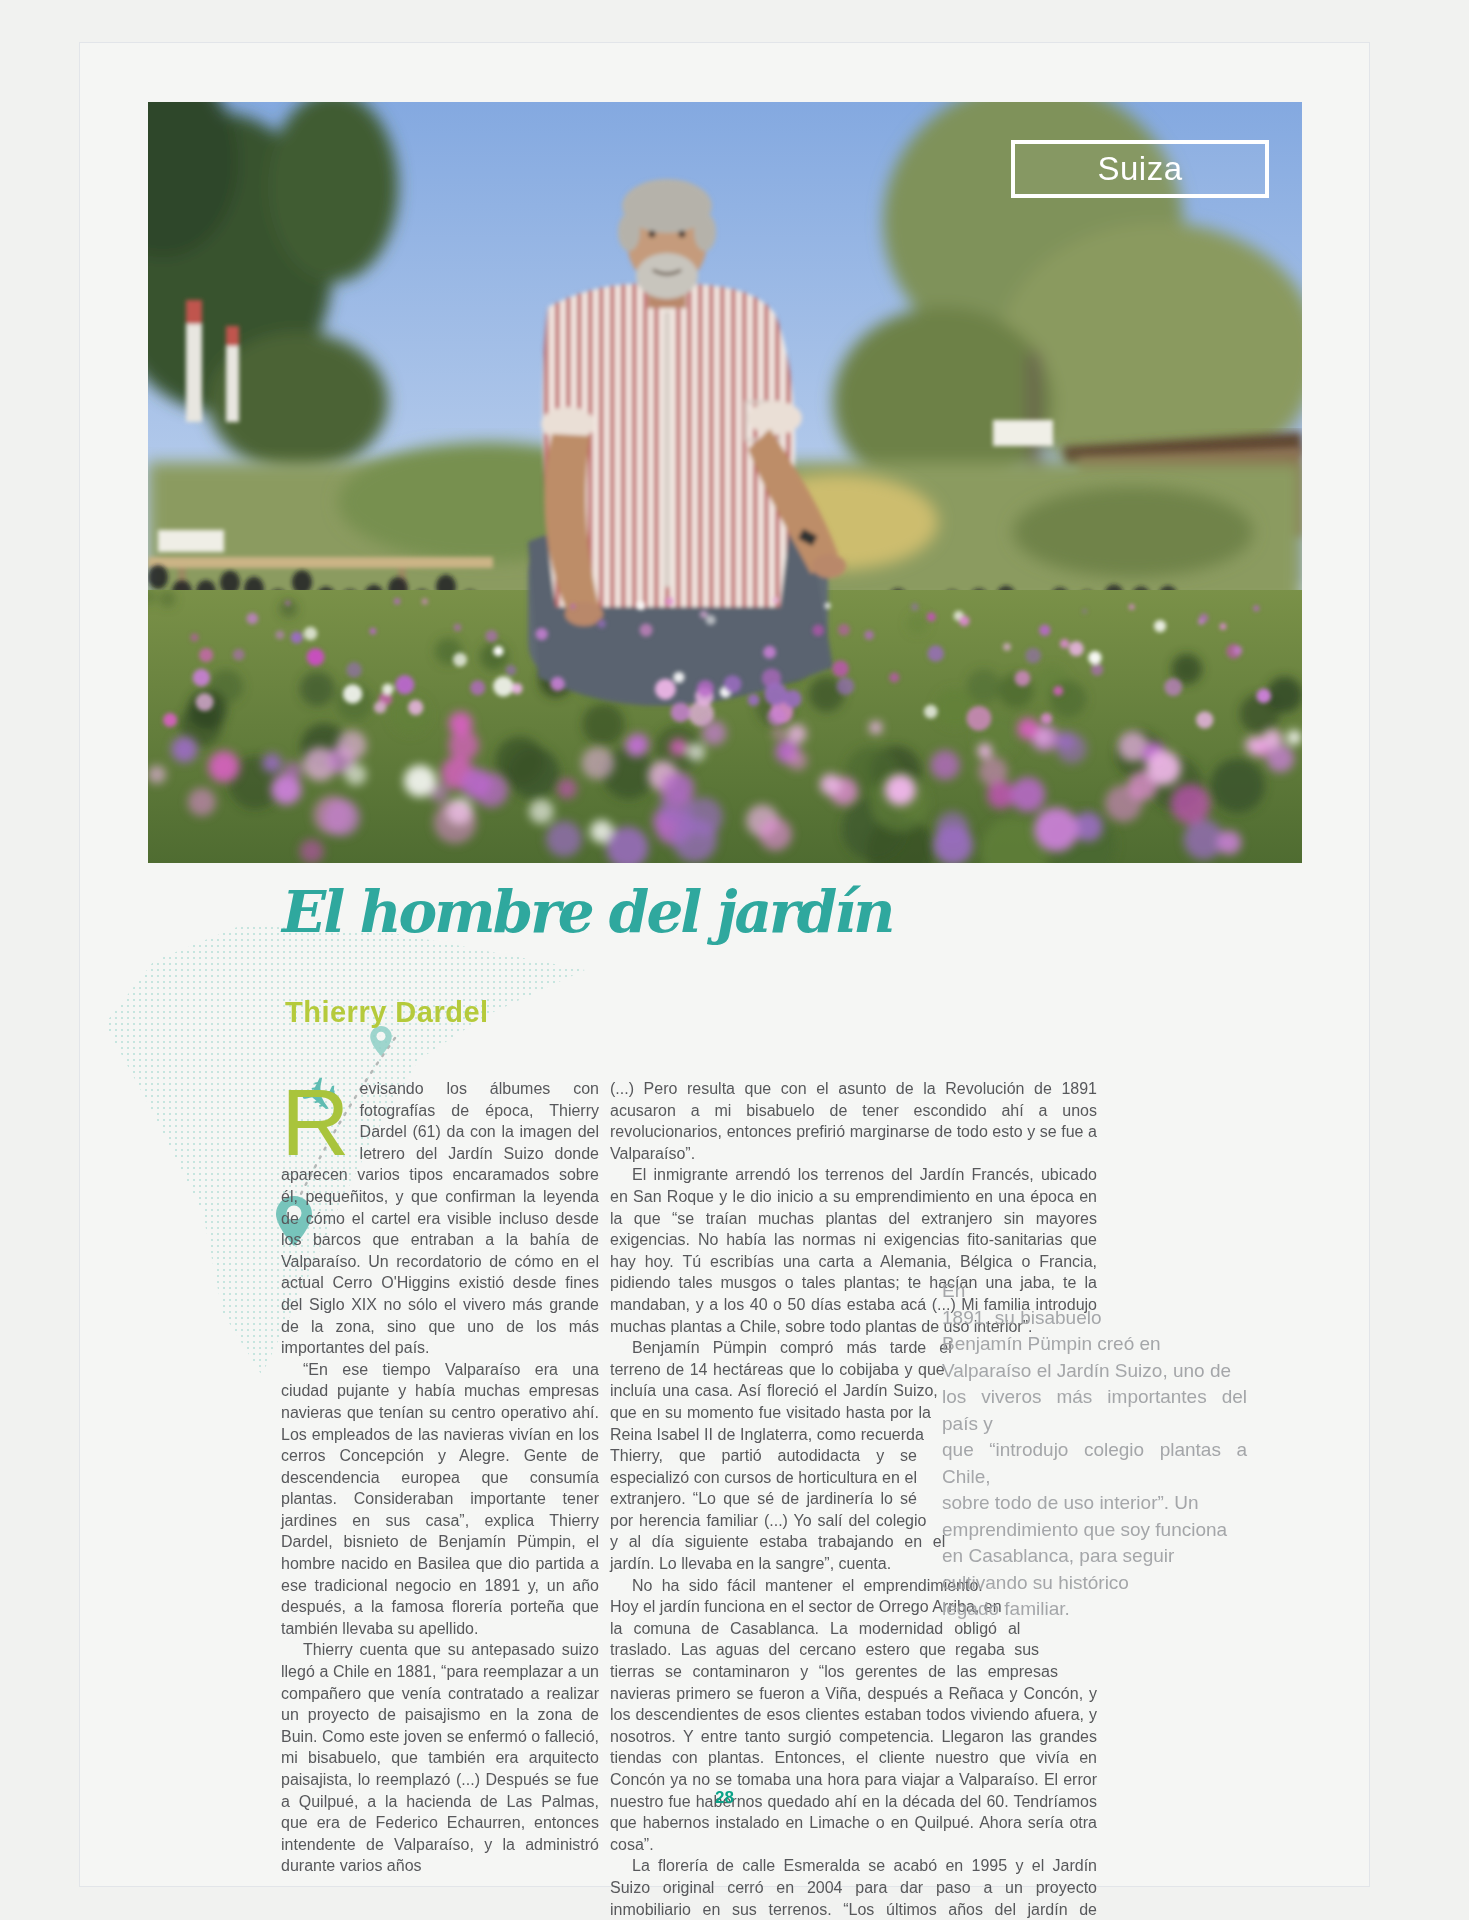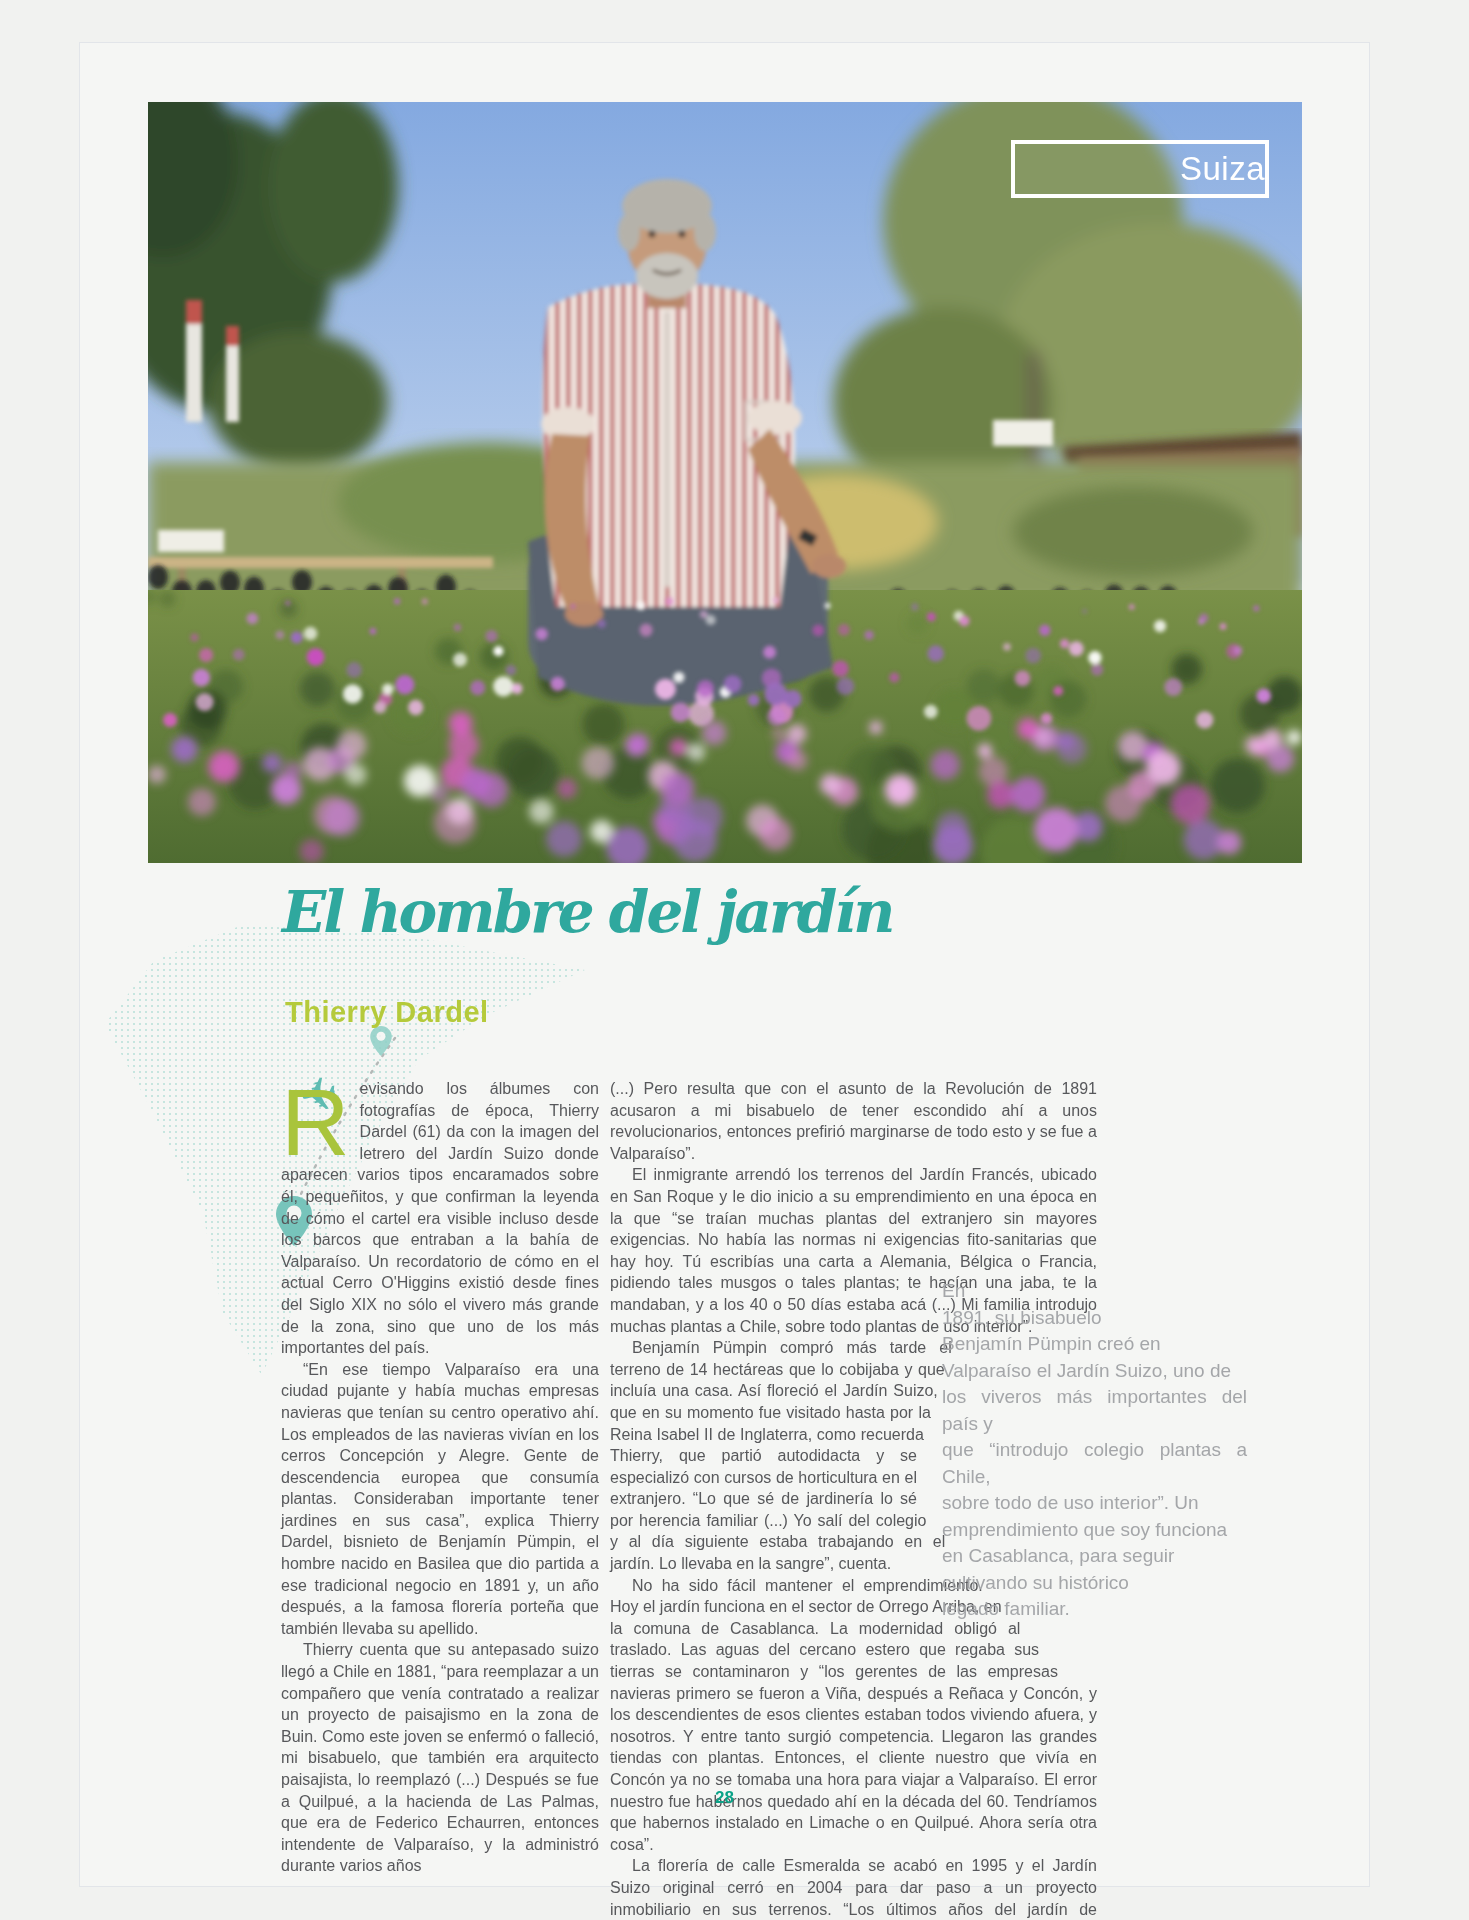--- a/index.html
+++ b/index.html
@@ -15,21 +15,21 @@
   }
   
   .photo{
     position:absolute;left:148px;top:102px;width:1154px;height:761px;
     overflow:hidden;background:#9db7e0;
   }
   .photo svg{display:block;width:100%;height:100%;}
   .region-badge{
     position:absolute;right:33px;top:38px;width:250px;height:50px;
     border:4px solid #ffffff;background:rgba(255,255,255,0.06);
-    display:flex;align-items:center;justify-content:flex-end;
+    display:flex;align-items:center;justify-content:center;
     color:#ffffff;font-size:33px;font-weight:400;letter-spacing:.5px;
   }
   
   .map-dots{
     position:absolute;left:95px;top:925px;width:490px;height:450px;
     background-image:radial-gradient(#c4e4de 1.1px,transparent 1.4px);
     background-size:6px 6px;opacity:.95;
     clip-path:polygon(30% 0%,62% 2%,100% 10%,80% 20%,66% 30%,58% 45%,50% 62%,42% 82%,34% 100%,26% 86%,22% 64%,12% 42%,2% 22%,12% 8%);
     z-index:1;
   }

